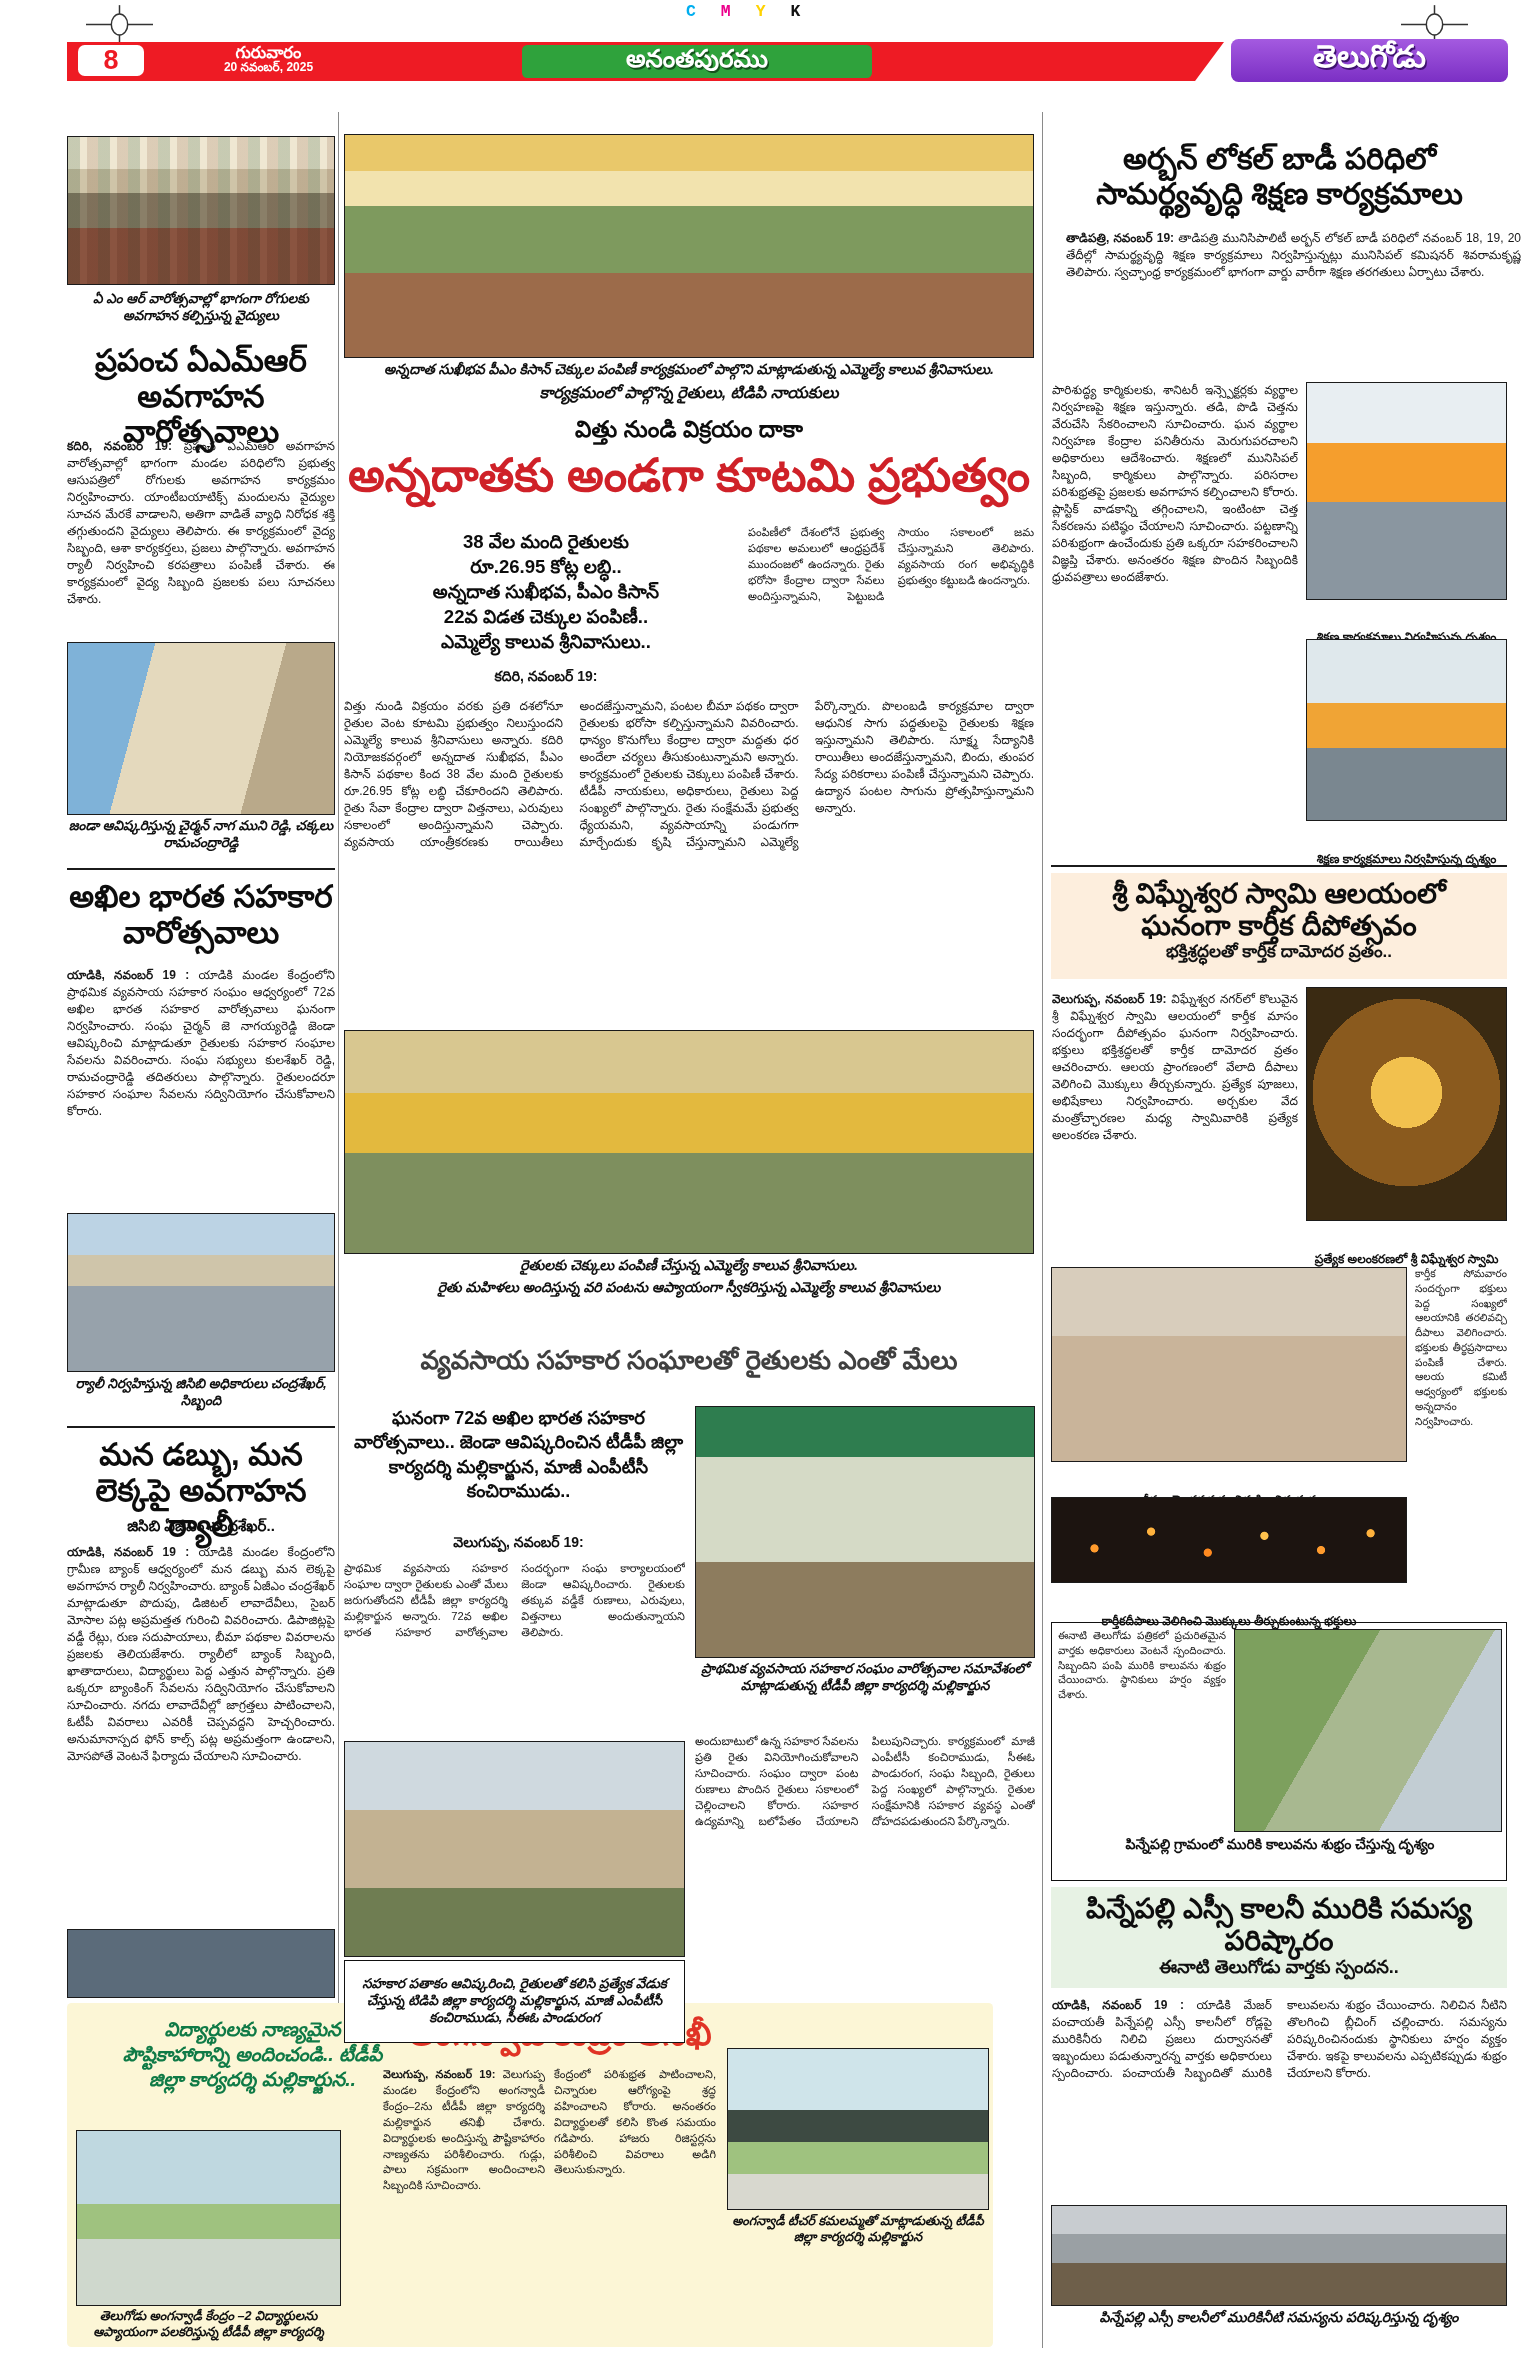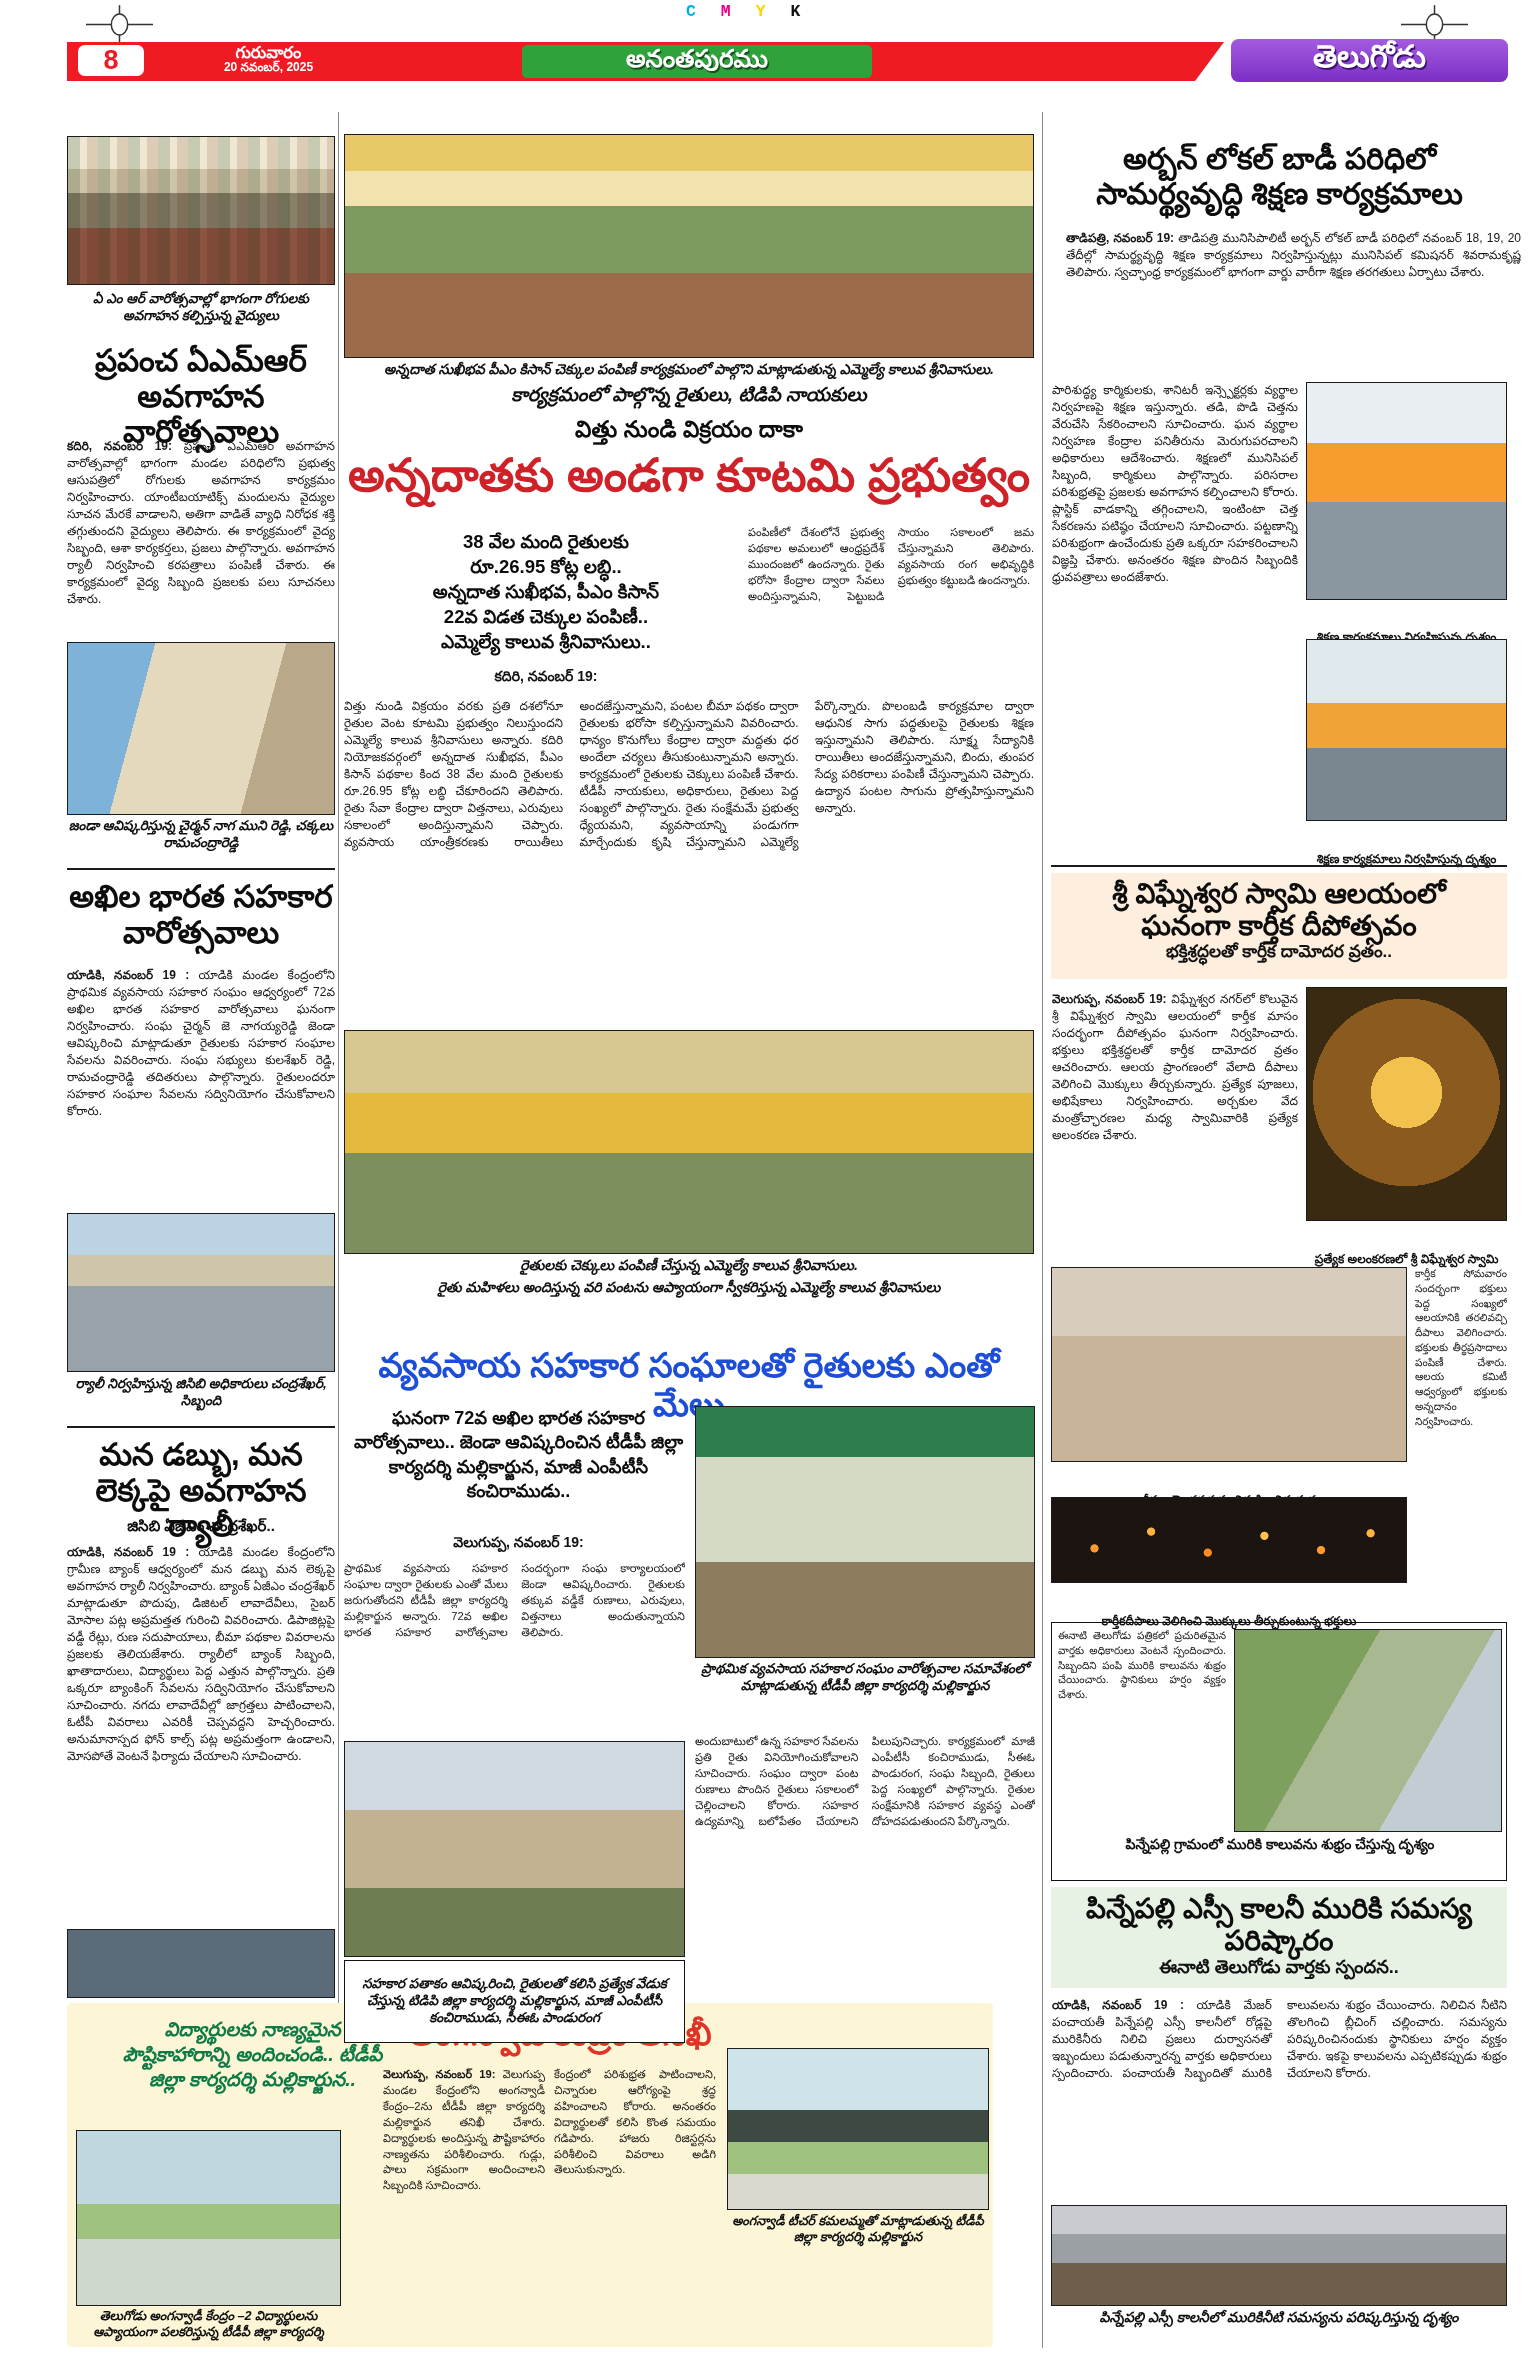--- a/index.html
+++ b/index.html
@@ -97,41 +97,41 @@
   <div class="abs body" style="left:383px;top:2067px;width:162px;height:276px;font-size:11.2px;">
     <b>వెలుగుప్ప, నవంబర్ 19:</b>
     <span>వెలుగుప్ప మండల కేంద్రంలోని అంగన్వాడీ కేంద్రం–2ను టీడీపీ జిల్లా కార్యదర్శి మల్లికార్జున తనిఖీ చేశారు. విద్యార్థులకు అందిస్తున్న పౌష్టికాహారం నాణ్యతను పరిశీలించారు. గుడ్లు, పాలు సక్రమంగా అందించాలని సిబ్బందికి సూచించారు.</span>
   </div>
   <div class="abs body" style="left:554px;top:2067px;width:162px;height:276px;font-size:11.2px;">కేంద్రంలో పరిశుభ్రత పాటించాలని, చిన్నారుల ఆరోగ్యంపై శ్రద్ధ వహించాలని కోరారు. అనంతరం విద్యార్థులతో కలిసి కొంత సమయం గడిపారు. హాజరు రిజిస్టర్లను పరిశీలించి వివరాలు అడిగి తెలుసుకున్నారు.</div>
   <div class="ph" style="left:727px;top:2048px;width:262px;height:162px;background:linear-gradient(180deg,#cfe4ea 0 38%,#3d4a42 38% 58%,#9fc27f 58% 78%,#d8d8cf 78% 100%),radial-gradient(circle at 70% 55%,rgba(240,230,120,.6) 0 10%,transparent 10%);"></div>
   <div class="abs cap" style="left:727px;top:2214px;width:262px;height:46px;font-size:12.7px;">అంగన్వాడీ టీచర్ కమలమ్మతో మాట్లాడుతున్న టీడీపీ జిల్లా కార్యదర్శి మల్లికార్జున</div>
 
   <div class="ph" style="left:344px;top:134px;width:690px;height:224px;background:linear-gradient(180deg,#e9c86a 0 16%,#f2e3ae 16% 32%,#7e9a5e 32% 62%,#9c6b4a 62% 100%),repeating-linear-gradient(90deg,rgba(20,100,50,.22) 0 16.4px,rgba(255,255,255,.18) 16.4px 27px,rgba(150,40,40,.18) 27px 39px);"></div>
   <div class="abs cap" style="left:344px;top:361px;width:690px;height:22.4px;font-size:14px;">అన్నదాత సుఖీభవ పీఎం కిసాన్ చెక్కుల పంపిణీ కార్యక్రమంలో పాల్గొని మాట్లాడుతున్న ఎమ్మెల్యే కాలువ శ్రీనివాసులు.</div>
-  <div class="abs cap" style="left:344px;top:383px;width:690px;height:22.4px;font-size:19px;">కార్యక్రమంలో పాల్గొన్న రైతులు, టిడిపి నాయకులు</div>
+  <div class="abs cap" style="left:344px;top:383px;width:690px;height:22.4px;font-size:16px;">కార్యక్రమంలో పాల్గొన్న రైతులు, టిడిపి నాయకులు</div>
 
   <div class="abs hl" style="left:344px;top:416px;width:690px;height:33px;font-size:23px;">విత్తు నుండి విక్రయం దాకా</div>
   <div class="abs hl" style="left:344px;top:449px;width:690px;height:72px;font-size:46px;color:#cf2128;">అన్నదాతకు అండగా కూటమి ప్రభుత్వం</div>
 
   <div class="abs deck" style="left:352px;top:529px;width:388px;height:134px;font-size:18.6px;">
     <div>38 వేల మంది రైతులకు</div>
     <div>రూ.26.95 కోట్ల లబ్ధి..</div>
     <div>అన్నదాత సుఖీభవ, పీఎం కిసాన్</div>
     <div>22వ విడత చెక్కుల పంపిణీ..</div>
     <div>ఎమ్మెల్యే కాలువ శ్రీనివాసులు..</div>
   </div>
   <div class="abs body" style="left:748px;top:525px;width:286px;height:143px;font-size:11.2px;column-count:2;column-gap:13.4px;">పంపిణీలో దేశంలోనే ప్రభుత్వ పథకాల అమలులో ఆంధ్రప్రదేశ్ ముందంజలో ఉందన్నారు. రైతు భరోసా కేంద్రాల ద్వారా సేవలు అందిస్తున్నామని, పెట్టుబడి సాయం సకాలంలో జమ చేస్తున్నామని తెలిపారు. వ్యవసాయ రంగ అభివృద్ధికి ప్రభుత్వం కట్టుబడి ఉందన్నారు.</div>
   <div class="abs dl" style="left:352px;top:668px;width:388px;height:24px;">కదిరి, నవంబర్ 19:</div>
   <div class="abs body" style="left:344px;top:698px;width:690px;height:326px;column-count:3;column-gap:16.4px;">విత్తు నుండి విక్రయం వరకు ప్రతి దశలోనూ రైతుల వెంట కూటమి ప్రభుత్వం నిలుస్తుందని ఎమ్మెల్యే కాలువ శ్రీనివాసులు అన్నారు. కదిరి నియోజకవర్గంలో అన్నదాత సుఖీభవ, పీఎం కిసాన్ పథకాల కింద 38 వేల మంది రైతులకు రూ.26.95 కోట్ల లబ్ధి చేకూరిందని తెలిపారు. రైతు సేవా కేంద్రాల ద్వారా విత్తనాలు, ఎరువులు సకాలంలో అందిస్తున్నామని చెప్పారు. వ్యవసాయ యాంత్రీకరణకు రాయితీలు అందజేస్తున్నామని, పంటల బీమా పథకం ద్వారా రైతులకు భరోసా కల్పిస్తున్నామని వివరించారు. ధాన్యం కొనుగోలు కేంద్రాల ద్వారా మద్దతు ధర అందేలా చర్యలు తీసుకుంటున్నామని అన్నారు. కార్యక్రమంలో రైతులకు చెక్కులు పంపిణీ చేశారు. టీడీపీ నాయకులు, అధికారులు, రైతులు పెద్ద సంఖ్యలో పాల్గొన్నారు. రైతు సంక్షేమమే ప్రభుత్వ ధ్యేయమని, వ్యవసాయాన్ని పండుగగా మార్చేందుకు కృషి చేస్తున్నామని ఎమ్మెల్యే పేర్కొన్నారు. పొలంబడి కార్యక్రమాల ద్వారా ఆధునిక సాగు పద్ధతులపై రైతులకు శిక్షణ ఇస్తున్నామని తెలిపారు. సూక్ష్మ సేద్యానికి రాయితీలు అందజేస్తున్నామని, బిందు, తుంపర సేద్య పరికరాలు పంపిణీ చేస్తున్నామని చెప్పారు. ఉద్యాన పంటల సాగును ప్రోత్సహిస్తున్నామని అన్నారు.</div>
 
   <div class="ph" style="left:344px;top:1030px;width:690px;height:224px;background:linear-gradient(180deg,#d8c790 0 28%,#e3b93e 28% 55%,#7e8f5e 55% 100%),repeating-linear-gradient(90deg,rgba(40,120,70,.2) 0 19.4px,rgba(250,240,200,.2) 19.4px 31px,rgba(200,70,120,.18) 31px 45px);"></div>
   <div class="abs cap" style="left:344px;top:1257px;width:690px;height:22.4px;font-size:14px;">రైతులకు చెక్కులు పంపిణీ చేస్తున్న ఎమ్మెల్యే కాలువ శ్రీనివాసులు.</div>
   <div class="abs cap" style="left:344px;top:1279px;width:690px;height:22.4px;font-size:14px;">రైతు మహిళలు అందిస్తున్న వరి పంటను ఆప్యాయంగా స్వీకరిస్తున్న ఎమ్మెల్యే కాలువ శ్రీనివాసులు</div>
 
-  <div class="abs hl" style="left:344px;top:1346px;width:690px;height:46px;font-size:34px;color:#1d4ed8;">వ్యవసాయ సహకార సంఘాలతో రైతులకు ఎంతో మేలు</div>
+  <div class="abs hl" style="left:344px;top:1346px;width:690px;height:46px;font-size:26px;color:#404040;">వ్యవసాయ సహకార సంఘాలతో రైతులకు ఎంతో మేలు</div>
   <div class="abs deck" style="left:350px;top:1406px;width:337px;height:124px;font-size:18px;">ఘనంగా 72వ అఖిల భారత సహకార వారోత్సవాలు.. జెండా ఆవిష్కరించిన టీడీపీ జిల్లా కార్యదర్శి మల్లికార్జున, మాజీ ఎంపీటీసీ కంచిరాముడు..</div>
   <div class="abs dl" style="left:350px;top:1534px;width:337px;height:24px;">వెలుగుప్ప, నవంబర్ 19:</div>
   <div class="abs body" style="left:344px;top:1561px;width:341px;height:176px;column-count:2;column-gap:13.4px;font-size:11.2px;">ప్రాథమిక వ్యవసాయ సహకార సంఘాల ద్వారా రైతులకు ఎంతో మేలు జరుగుతోందని టీడీపీ జిల్లా కార్యదర్శి మల్లికార్జున అన్నారు. 72వ అఖిల భారత సహకార వారోత్సవాల సందర్భంగా సంఘ కార్యాలయంలో జెండా ఆవిష్కరించారు. రైతులకు తక్కువ వడ్డీకే రుణాలు, ఎరువులు, విత్తనాలు అందుతున్నాయని తెలిపారు.</div>
 
   <div class="ph" style="left:695px;top:1406px;width:340px;height:252px;background:linear-gradient(180deg,#2e7d4f 0 20%,#d5dac6 20% 62%,#8d7c5e 62% 100%),radial-gradient(circle at 45% 50%,rgba(230,190,60,.55) 0 9%,transparent 9%);"></div>
   <div class="abs cap" style="left:695px;top:1661px;width:340px;height:69px;">ప్రాథమిక వ్యవసాయ సహకార సంఘం వారోత్సవాల సమావేశంలో మాట్లాడుతున్న టీడీపీ జిల్లా కార్యదర్శి మల్లికార్జున</div>
   <div class="abs body" style="left:695px;top:1734px;width:340px;height:227px;column-count:2;column-gap:13.4px;font-size:11.2px;">అందుబాటులో ఉన్న సహకార సేవలను ప్రతి రైతు వినియోగించుకోవాలని సూచించారు. సంఘం ద్వారా పంట రుణాలు పొందిన రైతులు సకాలంలో చెల్లించాలని కోరారు. సహకార ఉద్యమాన్ని బలోపేతం చేయాలని పిలుపునిచ్చారు. కార్యక్రమంలో మాజీ ఎంపీటీసీ కంచిరాముడు, సీఈఓ పాండురంగ, సంఘ సిబ్బంది, రైతులు పెద్ద సంఖ్యలో పాల్గొన్నారు. రైతుల సంక్షేమానికి సహకార వ్యవస్థ ఎంతో దోహదపడుతుందని పేర్కొన్నారు.</div>
 
   <div class="ph" style="left:344px;top:1741px;width:341px;height:216px;background:linear-gradient(180deg,#cfd9df 0 32%,#c3b292 32% 68%,#6f7d52 68% 100%),repeating-linear-gradient(90deg,rgba(255,255,255,.25) 0 13.4px,rgba(90,60,40,.2) 13.4px 22.4px);"></div>
   <div class="abs" style="left:344px;top:1960px;width:341px;height:83px;border:1.5px solid #111;background:#fff;display:flex;align-items:center;justify-content:center;padding:3px 7.5px;box-sizing:border-box;">

